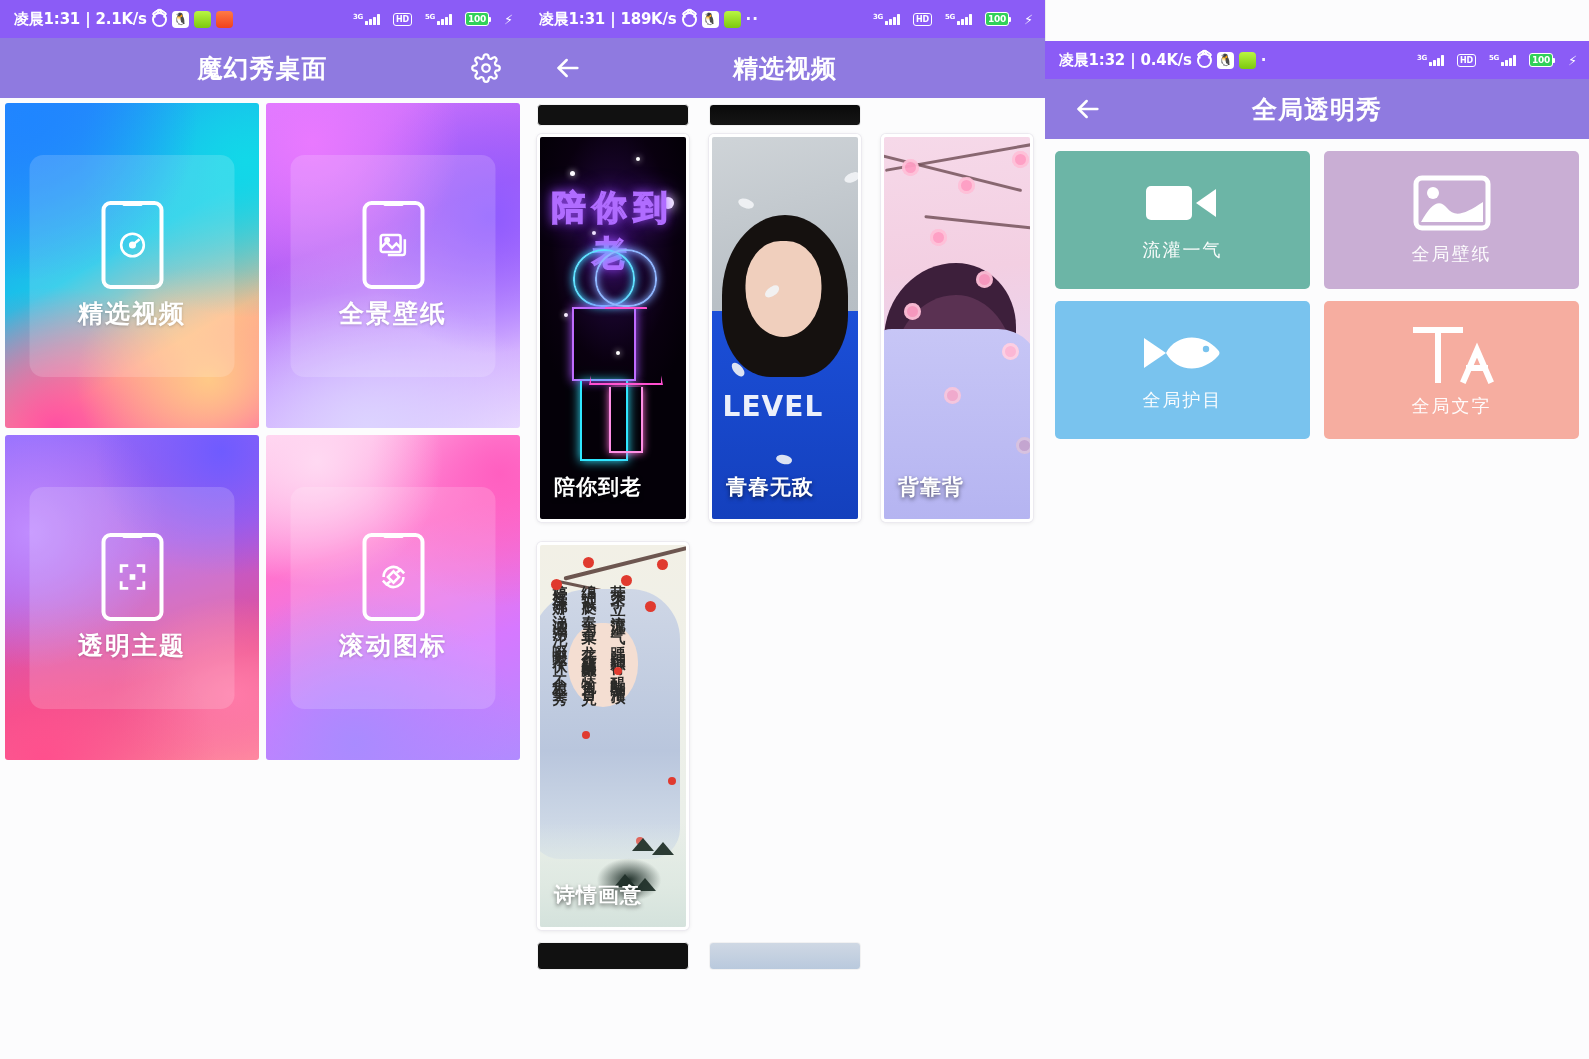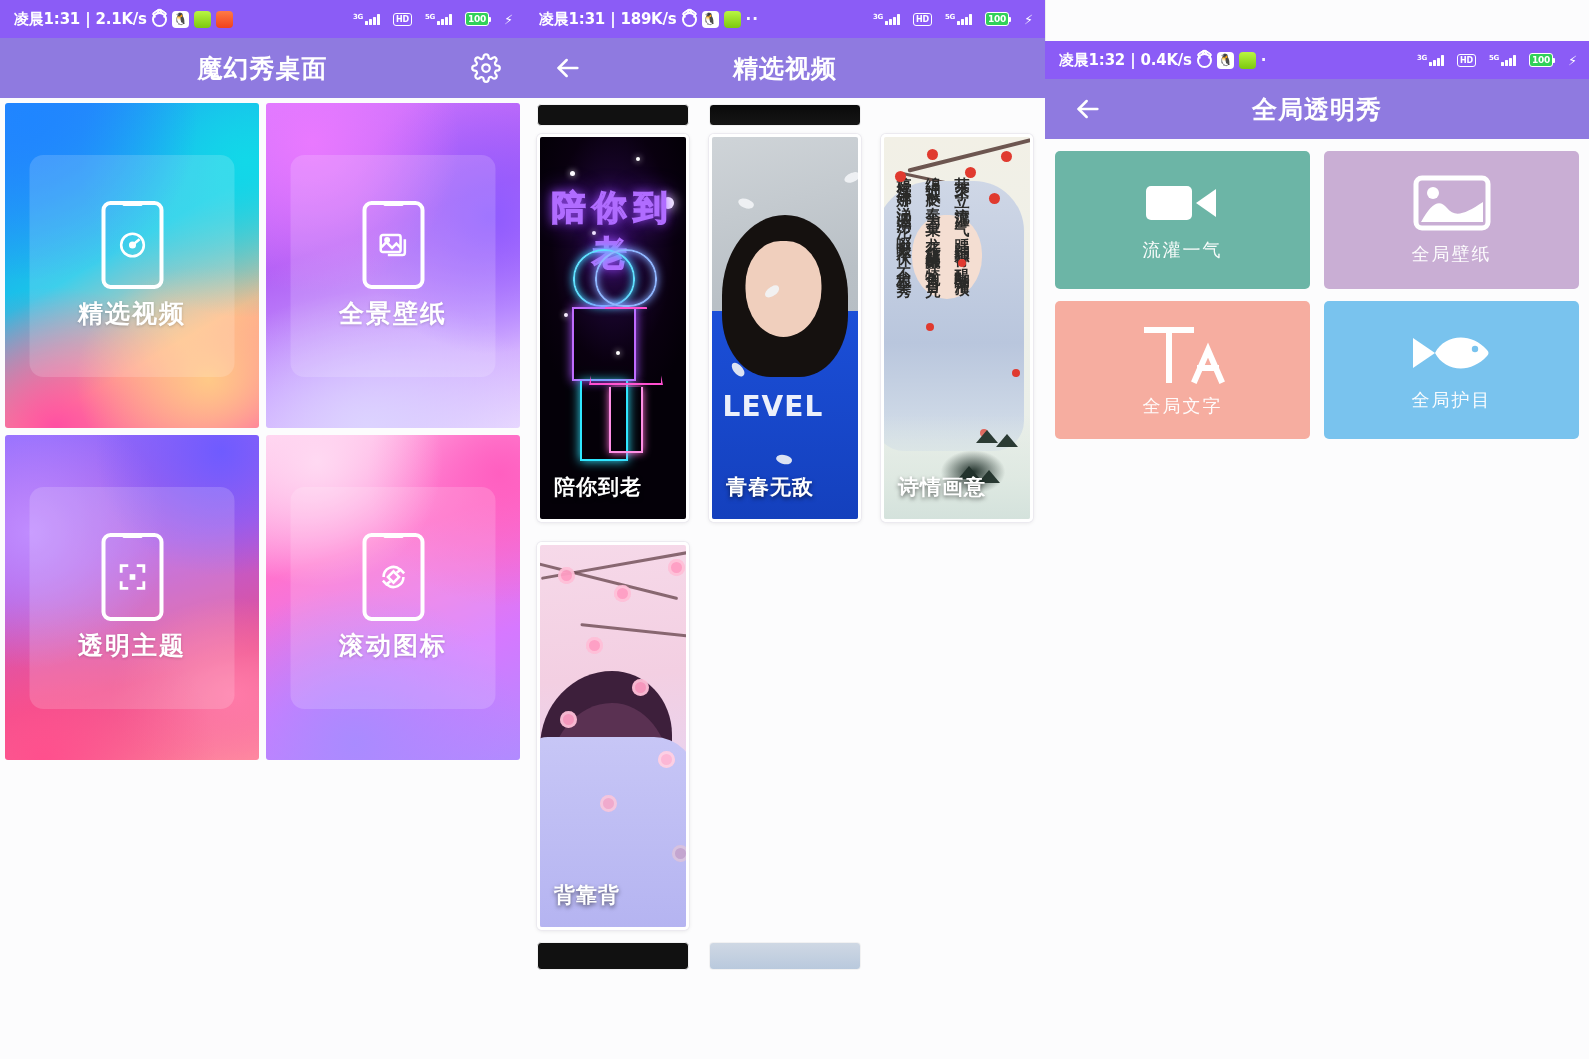--- a/index.html
+++ b/index.html
@@ -400,20 +400,50 @@
             <span class="petal" style="left:214px;top:122px;transform:rotate(12deg)"></span>
             <span class="petal" style="left:18px;top:228px;transform:rotate(55deg)"></span>
             <span class="petal" style="left:178px;top:268px;transform:rotate(-48deg)"></span>
             <span class="petal" style="left:64px;top:318px;transform:rotate(18deg)"></span>
             <span class="petal" style="left:206px;top:352px;transform:rotate(-22deg)"></span>
           </div>
           <div class="caption">青春无敌</div>
         </div>
 
         <div class="vcard">
+          <div class="vart art-saku">
+            <span class="branch" style="left:-10px;top:34px;width:150px;transform:rotate(14deg)"></span>
+            <span class="branch" style="right:-14px;top:18px;width:160px;transform:rotate(-10deg)"></span>
+            <span class="branch" style="left:40px;top:88px;width:190px;transform:rotate(6deg)"></span>
+            <div class="boyhair"></div>
+              <div class="boyface"></div>
+            <div class="girlhair"></div>
+              <div class="girlface"></div>
+            <div class="girlcoat"></div>
+              <div class="boycoat"></div>
+            <span class="blossom" style="left:18px;top:22px"></span>
+            <span class="blossom" style="left:74px;top:40px"></span>
+            <span class="blossom" style="left:128px;top:14px"></span>
+            <span class="blossom" style="left:182px;top:48px"></span>
+            <span class="blossom" style="left:228px;top:22px"></span>
+            <span class="blossom" style="left:46px;top:92px"></span>
+            <span class="blossom" style="left:150px;top:78px"></span>
+            <span class="blossom" style="left:206px;top:110px"></span>
+            <span class="blossom" style="left:92px;top:134px"></span>
+            <span class="blossom" style="left:20px;top:166px"></span>
+            <span class="blossom" style="left:118px;top:206px;background:#ffb7d4"></span>
+            <span class="blossom" style="left:60px;top:250px;background:#f3a9cb"></span>
+            <span class="blossom" style="left:166px;top:262px;background:#ffc2db"></span>
+            <span class="blossom" style="left:132px;top:300px;background:#c5a4cf"></span>
+            <span class="blossom" style="left:208px;top:318px;background:#c9a8d6"></span>
+          </div>
+          <div class="caption">背靠背</div>
+        </div>
+
+        <div class="vcard">
           <div class="vart art-ink">
             <span class="branch" style="right:-6px;top:16px;width:130px;transform:rotate(-14deg);background:#4b2f2a;height:4px"></span>
             <span class="branch" style="right:40px;top:44px;width:90px;transform:rotate(12deg);background:#4b2f2a"></span>
             <div class="ladyhair"></div>
             <div class="lady"></div>
             <div class="ladyface"></div>
             <div class="poem">
               <div class="col">荧荧孑立 流灌一气 踽踽独行 醍醐灌顶</div>
               <div class="col">绵绵瓜瓞 奉为圭臬 龙行龘龘 犄角旮旯</div>
               <div class="col">婷婷袅娜 涕泗滂沱 啜啜不休 不稂不莠</div>
@@ -430,50 +460,20 @@
             <div class="water"></div>
             <span class="boat" style="left:92px;bottom:76px"></span>
             <span class="boat" style="left:112px;bottom:72px"></span>
             <span class="boat" style="left:74px;bottom:40px"></span>
             <span class="boat" style="left:94px;bottom:36px"></span>
             <div class="ink"></div>
           </div>
           <div class="caption">诗情画意</div>
         </div>
 
-        <div class="vcard">
-          <div class="vart art-saku">
-            <span class="branch" style="left:-10px;top:34px;width:150px;transform:rotate(14deg)"></span>
-            <span class="branch" style="right:-14px;top:18px;width:160px;transform:rotate(-10deg)"></span>
-            <span class="branch" style="left:40px;top:88px;width:190px;transform:rotate(6deg)"></span>
-            <div class="boyhair"></div>
-              <div class="boyface"></div>
-            <div class="girlhair"></div>
-              <div class="girlface"></div>
-            <div class="girlcoat"></div>
-              <div class="boycoat"></div>
-            <span class="blossom" style="left:18px;top:22px"></span>
-            <span class="blossom" style="left:74px;top:40px"></span>
-            <span class="blossom" style="left:128px;top:14px"></span>
-            <span class="blossom" style="left:182px;top:48px"></span>
-            <span class="blossom" style="left:228px;top:22px"></span>
-            <span class="blossom" style="left:46px;top:92px"></span>
-            <span class="blossom" style="left:150px;top:78px"></span>
-            <span class="blossom" style="left:206px;top:110px"></span>
-            <span class="blossom" style="left:92px;top:134px"></span>
-            <span class="blossom" style="left:20px;top:166px"></span>
-            <span class="blossom" style="left:118px;top:206px;background:#ffb7d4"></span>
-            <span class="blossom" style="left:60px;top:250px;background:#f3a9cb"></span>
-            <span class="blossom" style="left:166px;top:262px;background:#ffc2db"></span>
-            <span class="blossom" style="left:132px;top:300px;background:#c5a4cf"></span>
-            <span class="blossom" style="left:208px;top:318px;background:#c9a8d6"></span>
-          </div>
-          <div class="caption">背靠背</div>
-        </div>
-
       </div>
 
       <div class="vidgrid" style="margin-top:12px">
         <div class="sliver" style="height:28px"></div>
         <div class="sliver" style="height:28px;background:linear-gradient(180deg,#cfd8e4,#b9c9dd)"></div>
       </div>
     </div>
   </div>
 
   <div class="panel-sep" style="left:1045px"></div>
@@ -542,39 +542,39 @@
         <span class="ti">
           <svg width="78" height="58" viewBox="0 0 78 58" fill="none">
             <rect x="3" y="4" width="72" height="50" rx="6" stroke="#fff" stroke-width="5"></rect>
             <circle cx="20" cy="19" r="6" fill="#fff"></circle>
             <path d="M8 48c10-18 18-24 26-14s18 6 36-6v20z" fill="#fff"></path>
           </svg>
         </span>
         <span class="tl">全局壁纸</span>
       </div>
 
+      <div class="tile" style="background:#79c3ee">
+        <span class="ti">
+          <svg width="86" height="50" viewBox="0 0 86 50" fill="#fff">
+            <path d="M26 25C36 6 62 4 78 22c2 2 2 4 0 6C62 46 36 44 26 25z"></path>
+            <path d="M26 25L4 10v30z"></path>
+            <circle cx="66" cy="21" r="3.2" fill="#79c3ee"></circle>
+          </svg>
+        </span>
+        <span class="tl">全局护目</span>
+      </div>
+
       <div class="tile" style="background:#f6ada0">
         <span class="ti">
           <svg width="92" height="62" viewBox="0 0 92 62" fill="none" stroke="#fff" stroke-width="6" stroke-linecap="square">
             <path d="M10 8h44"></path>
               <path d="M32 8v50"></path>
             <path d="M58 58l13-30 13 30"></path>
               <path d="M63 46h16"></path>
           </svg>
         </span>
         <span class="tl">全局文字</span>
       </div>
 
-      <div class="tile" style="background:#79c3ee">
-        <span class="ti">
-          <svg width="86" height="50" viewBox="0 0 86 50" fill="#fff">
-            <path d="M26 25C36 6 62 4 78 22c2 2 2 4 0 6C62 46 36 44 26 25z"></path>
-            <path d="M26 25L4 10v30z"></path>
-            <circle cx="66" cy="21" r="3.2" fill="#79c3ee"></circle>
-          </svg>
-        </span>
-        <span class="tl">全局护目</span>
-      </div>
-
     </div>
   </div>
 
 </div>
 
 </body></html>

